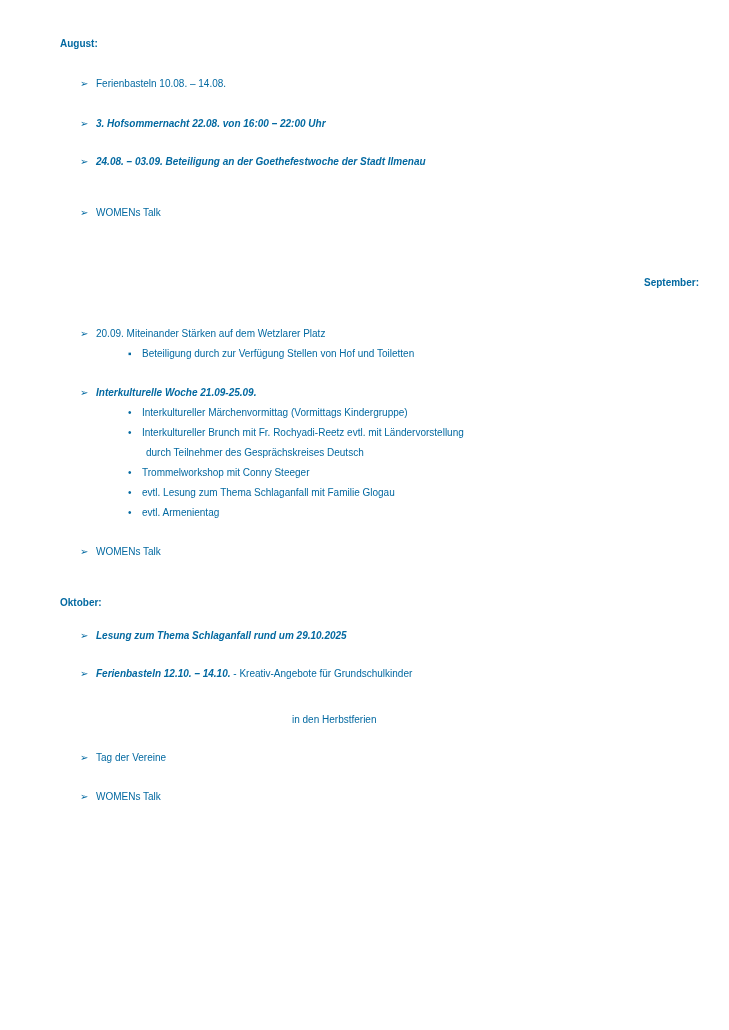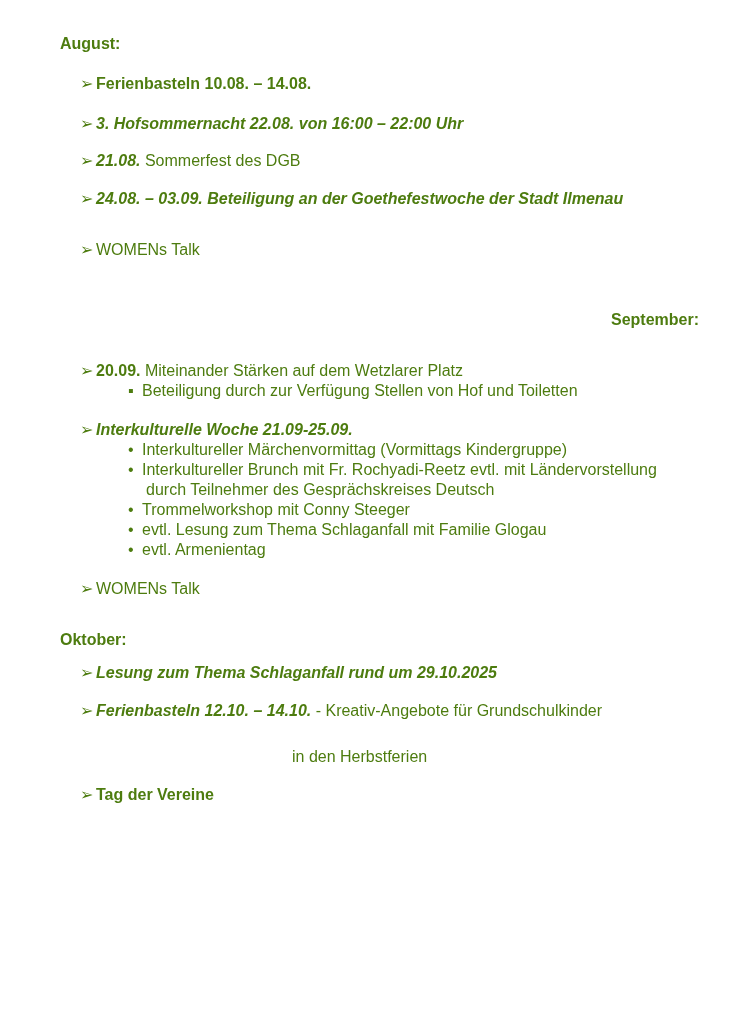--- a/index.html
+++ b/index.html
@@ -7,28 +7,28 @@
     padding: 0;
     background: #ffffff;
   }
   .doc {
     position: relative;
     width: 729px;
     height: 822px;
     box-sizing: border-box;
     padding: 34px 30px 0 60px;
     background: #ffffff;
-    color: #4d7c0f;
+    color: #0369a1;
     font-family: "Liberation Sans", "DejaVu Sans", sans-serif;
-    font-size: 16px;
+    font-size: 10px;
     line-height: 20px;
     overflow: hidden;
   }
   .h { font-weight: bold; }
-  .b { font-weight: bold; }
+  .b { font-weight: normal; }
   .i { font-style: italic; }
   .bi { font-weight: bold; font-style: italic; }
 
   
   .item { margin-left: 20px; white-space: nowrap; }
   .item .marker {
     display: inline-block;
     width: 16px;
     font-style: normal;
     font-weight: normal;
@@ -61,23 +61,20 @@
   <div class="h">August:</div>
 
   <div class="item mt20">
     <span class="marker">➢</span><span class="b">Ferienbasteln 10.08. – 14.08.</span>
   </div>
 
   <div class="item mt20">
     <span class="marker">➢</span><span class="bi">3. Hofsommernacht 22.08. von 16:00 – 22:00 Uhr</span>
   </div>
 
-  <div class="item mt17">
-    <span class="marker">➢</span><span class="bi">21.08.</span><span> Sommerfest des DGB</span>
-  </div>
 
   <div class="item mt18">
     <span class="marker">➢</span><span class="bi">24.08. – 03.09. Beteiligung an der Goethefestwoche der Stadt Ilmenau</span>
   </div>
 
   <div class="item mt31">
     <span class="marker">➢</span><span>WOMENs Talk</span>
   </div>
 
   <div class="h mt38">September:</div>

